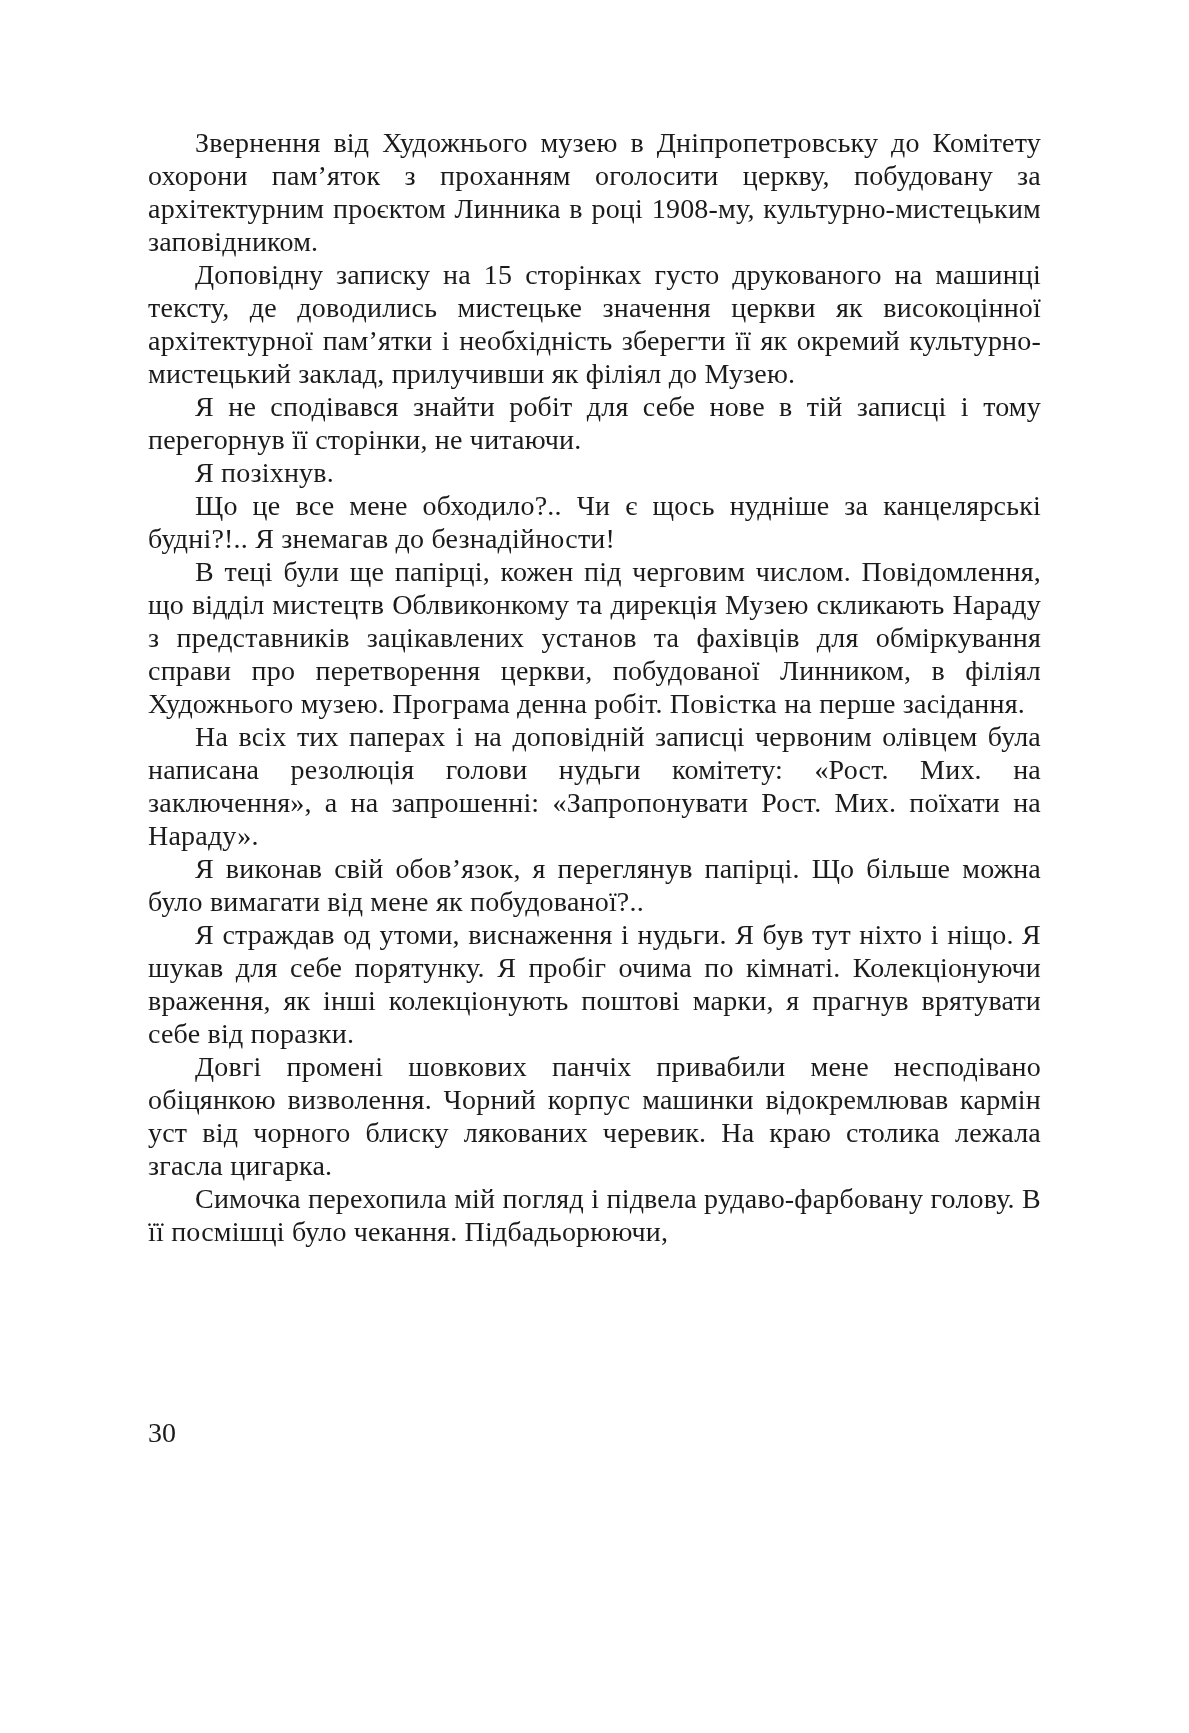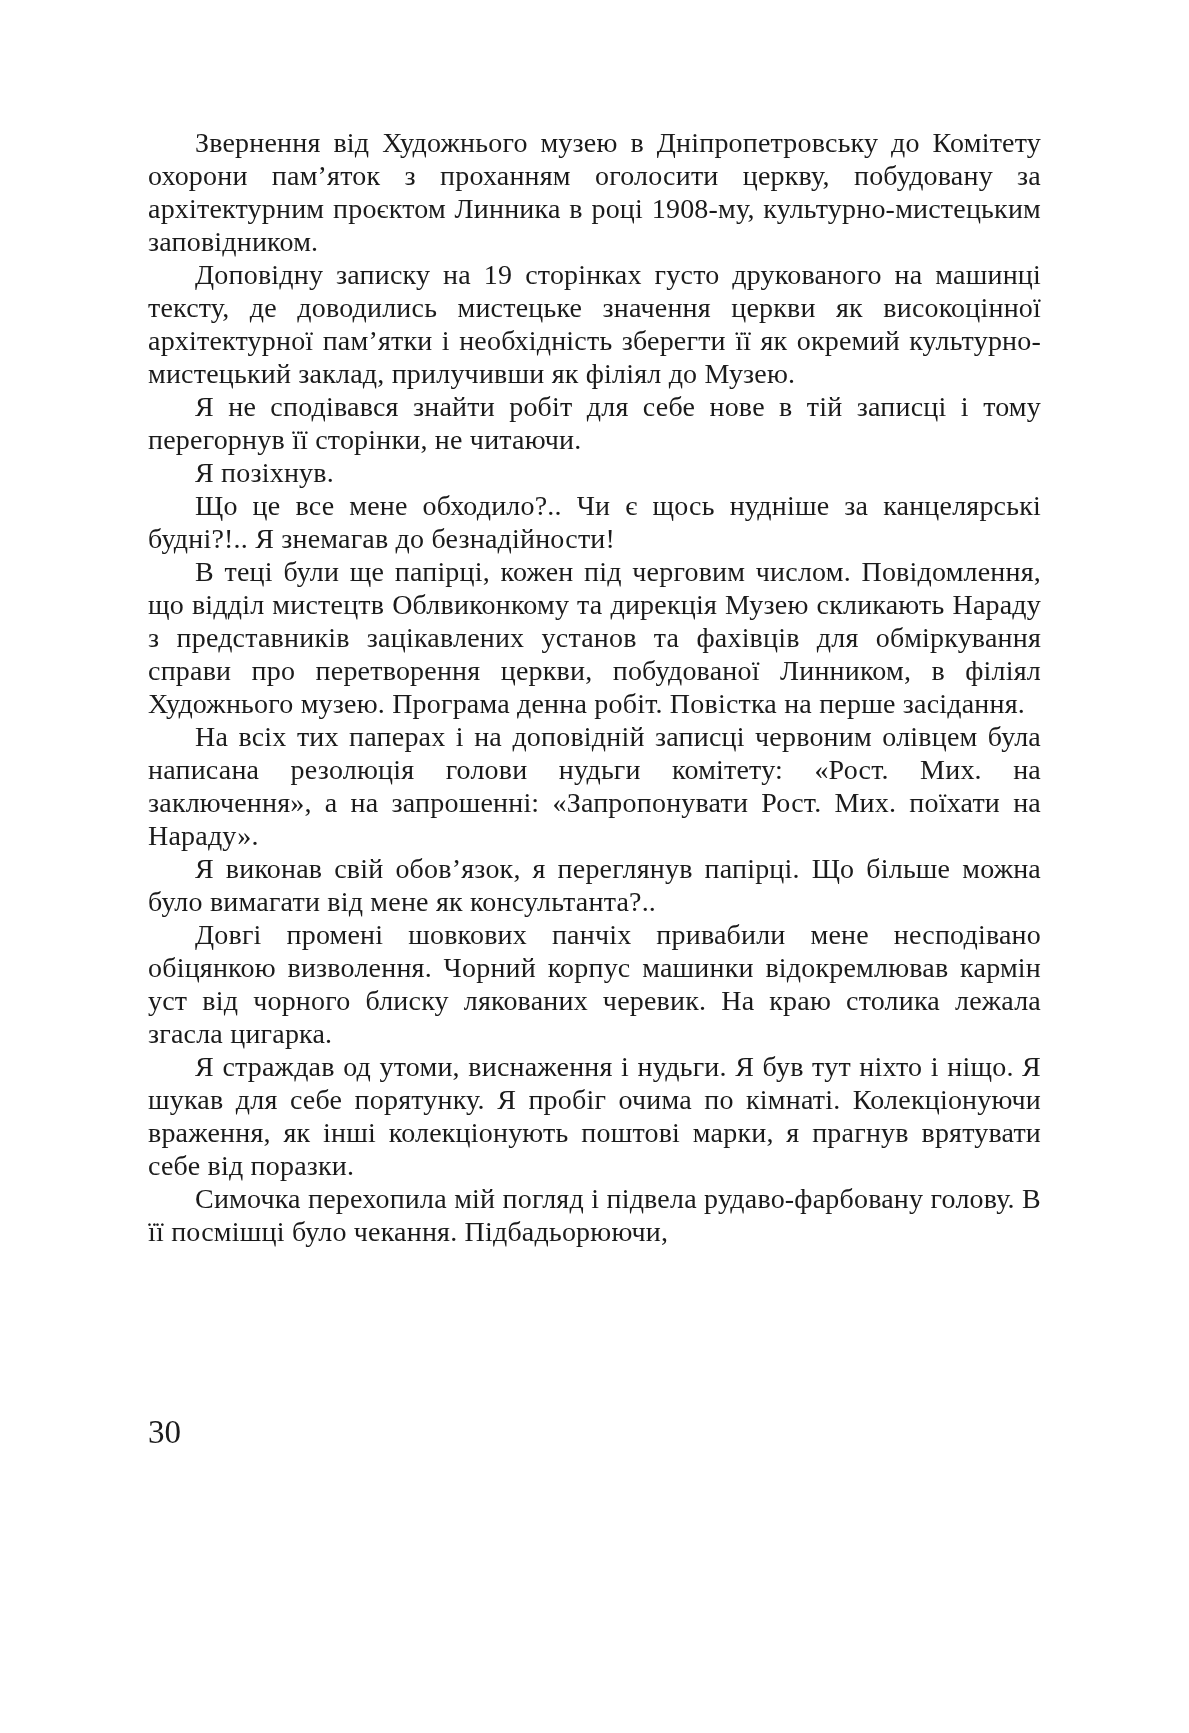--- a/index.html
+++ b/index.html
@@ -29,36 +29,36 @@
       line-height: 33px;
       text-align: justify;
       text-indent: 47px;
       letter-spacing: 0.2px;
       color: #1b1b1b;
     }
     .page-number {
       position: absolute;
       left: 148px;
       top: 1416px;
-      font-size: 33px;
+      font-size: 28px;
       line-height: 33px;
       color: #1b1b1b;
     }
   </style>
 </head>
 <body>
 
 <div class="page">
   <div class="text-block">
     <p>Звернення від Художнього музею в Дніпропетровську до Комітету охорони пам’яток з проханням оголосити церкву, побудовану за архітектурним проєктом Линника в році 1908-му, культурно-мистецьким заповідником.</p>
-    <p>Доповідну записку на 19 сторінках густо друкованого на машинці тексту, де доводились мистецьке значення церкви як високоцінної архітектурної пам’ятки і необхідність зберегти її як окремий культурно-мистецький заклад, прилучивши як філіял до Музею.</p>
+    <p>Доповідну записку на 15 сторінках густо друкованого на машинці тексту, де доводились мистецьке значення церкви як високоцінної архітектурної пам’ятки і необхідність зберегти її як окремий культурно-мистецький заклад, прилучивши як філіял до Музею.</p>
     <p>Я не сподівався знайти робіт для себе нове в тій записці і тому перегорнув її сторінки, не читаючи.</p>
     <p>Я позіхнув.</p>
     <p>Що це все мене обходило?.. Чи є щось нудніше за канцелярські будні?!.. Я знемагав до безнадійности!</p>
     <p>В теці були ще папірці, кожен під черговим числом. Повідомлення, що відділ мистецтв Облвиконкому та дирекція Музею скликають Нараду з представників зацікавлених установ та фахівців для обміркування справи про перетворення церкви, побудованої Линником, в філіял Художнього музею. Програма денна робіт. Повістка на перше засідання.</p>
     <p>На всіх тих паперах і на доповідній записці червоним олівцем була написана резолюція голови нудьги комітету: «Рост. Мих. на заключення», а на запрошенні: «Запропонувати Рост. Мих. поїхати на Нараду».</p>
-    <p>Я виконав свій обов’язок, я переглянув папірці. Що більше можна було вимагати від мене як консультанта?..</p>
+    <p>Я виконав свій обов’язок, я переглянув папірці. Що більше можна було вимагати від мене як побудованої?..</p>
+    <p>Я страждав од утоми, виснаження і нудьги. Я був тут ніхто і ніщо. Я шукав для себе порятунку. Я пробіг очима по кімнаті. Колекціонуючи враження, як інші колекціонують поштові марки, я прагнув врятувати себе від поразки.</p>
     <p>Довгі промені шовкових панчіх привабили мене несподівано обіцянкою визволення. Чорний корпус машинки відокремлював кармін уст від чорного блиску лякованих черевик. На краю столика лежала згасла цигарка.</p>
-    <p>Я страждав од утоми, виснаження і нудьги. Я був тут ніхто і ніщо. Я шукав для себе порятунку. Я пробіг очима по кімнаті. Колекціонуючи враження, як інші колекціонують поштові марки, я прагнув врятувати себе від поразки.</p>
     <p>Симочка перехопила мій погляд і підвела рудаво-фарбовану голову. В її посмішці було чекання. Підбадьорюючи,</p>
   </div>
   <div class="page-number">30</div>
 </div>
 
 </body></html>

